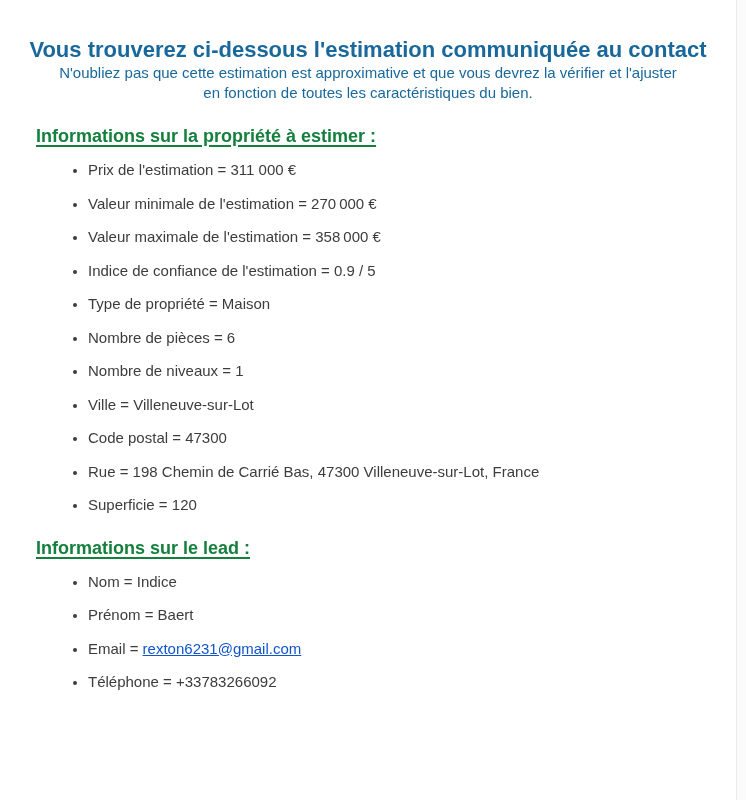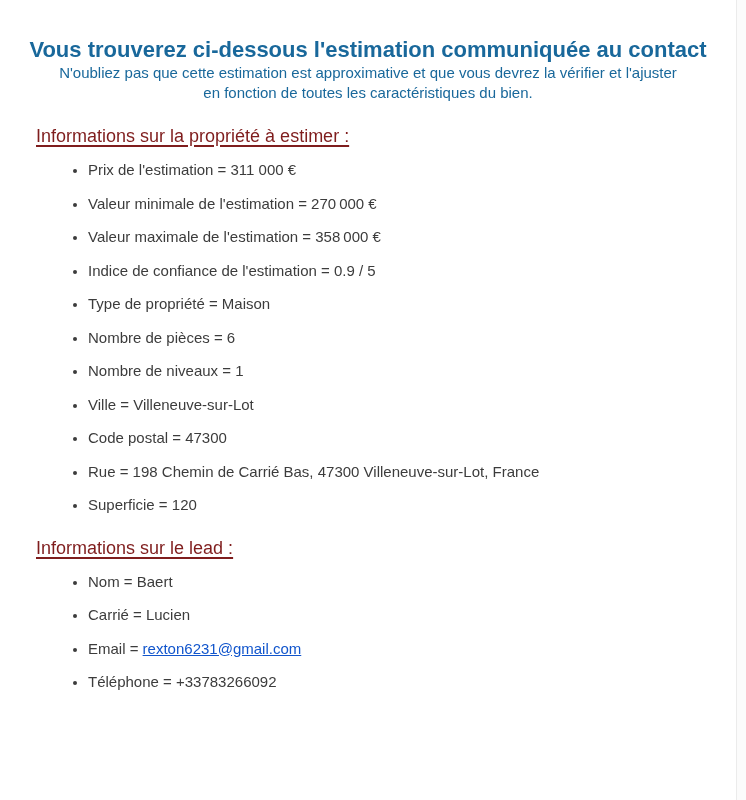--- a/index.html
+++ b/index.html
@@ -46,23 +46,23 @@
     text-align: center;
     color: #19689b;
     font-size: 15px;
     line-height: 19.5px;
     font-weight: 400;
   }
   .subtitle span { display: block; }
   
   h2.section-heading {
     margin: 24px 0 0 36px;
-    color: #7f1d1d;
+    color: #15803d;
     font-size: 18px;
-    font-weight: 400;
+    font-weight: 700;
     line-height: 21px;
     text-decoration: underline;
     text-decoration-thickness: 2px;
     text-underline-offset: 3px;
   }
   h2.section-heading.lead { }
   ul.info-list {
     margin: 14px 0 0 0;
     padding: 0 0 0 88px;
     list-style: disc outside;
@@ -102,21 +102,21 @@
     <li>Nombre de niveaux = 1</li>
     <li>Ville = Villeneuve-sur-Lot</li>
     <li>Code postal = 47300</li>
     <li>Rue = 198 Chemin de Carrié Bas, 47300 Villeneuve-sur-Lot, France</li>
     <li>Superficie = 120</li>
   </ul>
 
   <h2 class="section-heading lead">Informations sur le lead :</h2>
 
   <ul class="info-list">
-    <li>Nom = Baert</li>
-    <li>Carrié = Lucien</li>
+    <li>Nom = Indice</li>
+    <li>Prénom = Baert</li>
     <li>
       <span>Email = </span><a class="email-link" href="#">rexton6231@gmail.com</a>
     </li>
     <li>Téléphone = +33783266092</li>
   </ul>
 
 </div>
 
 </body></html>

